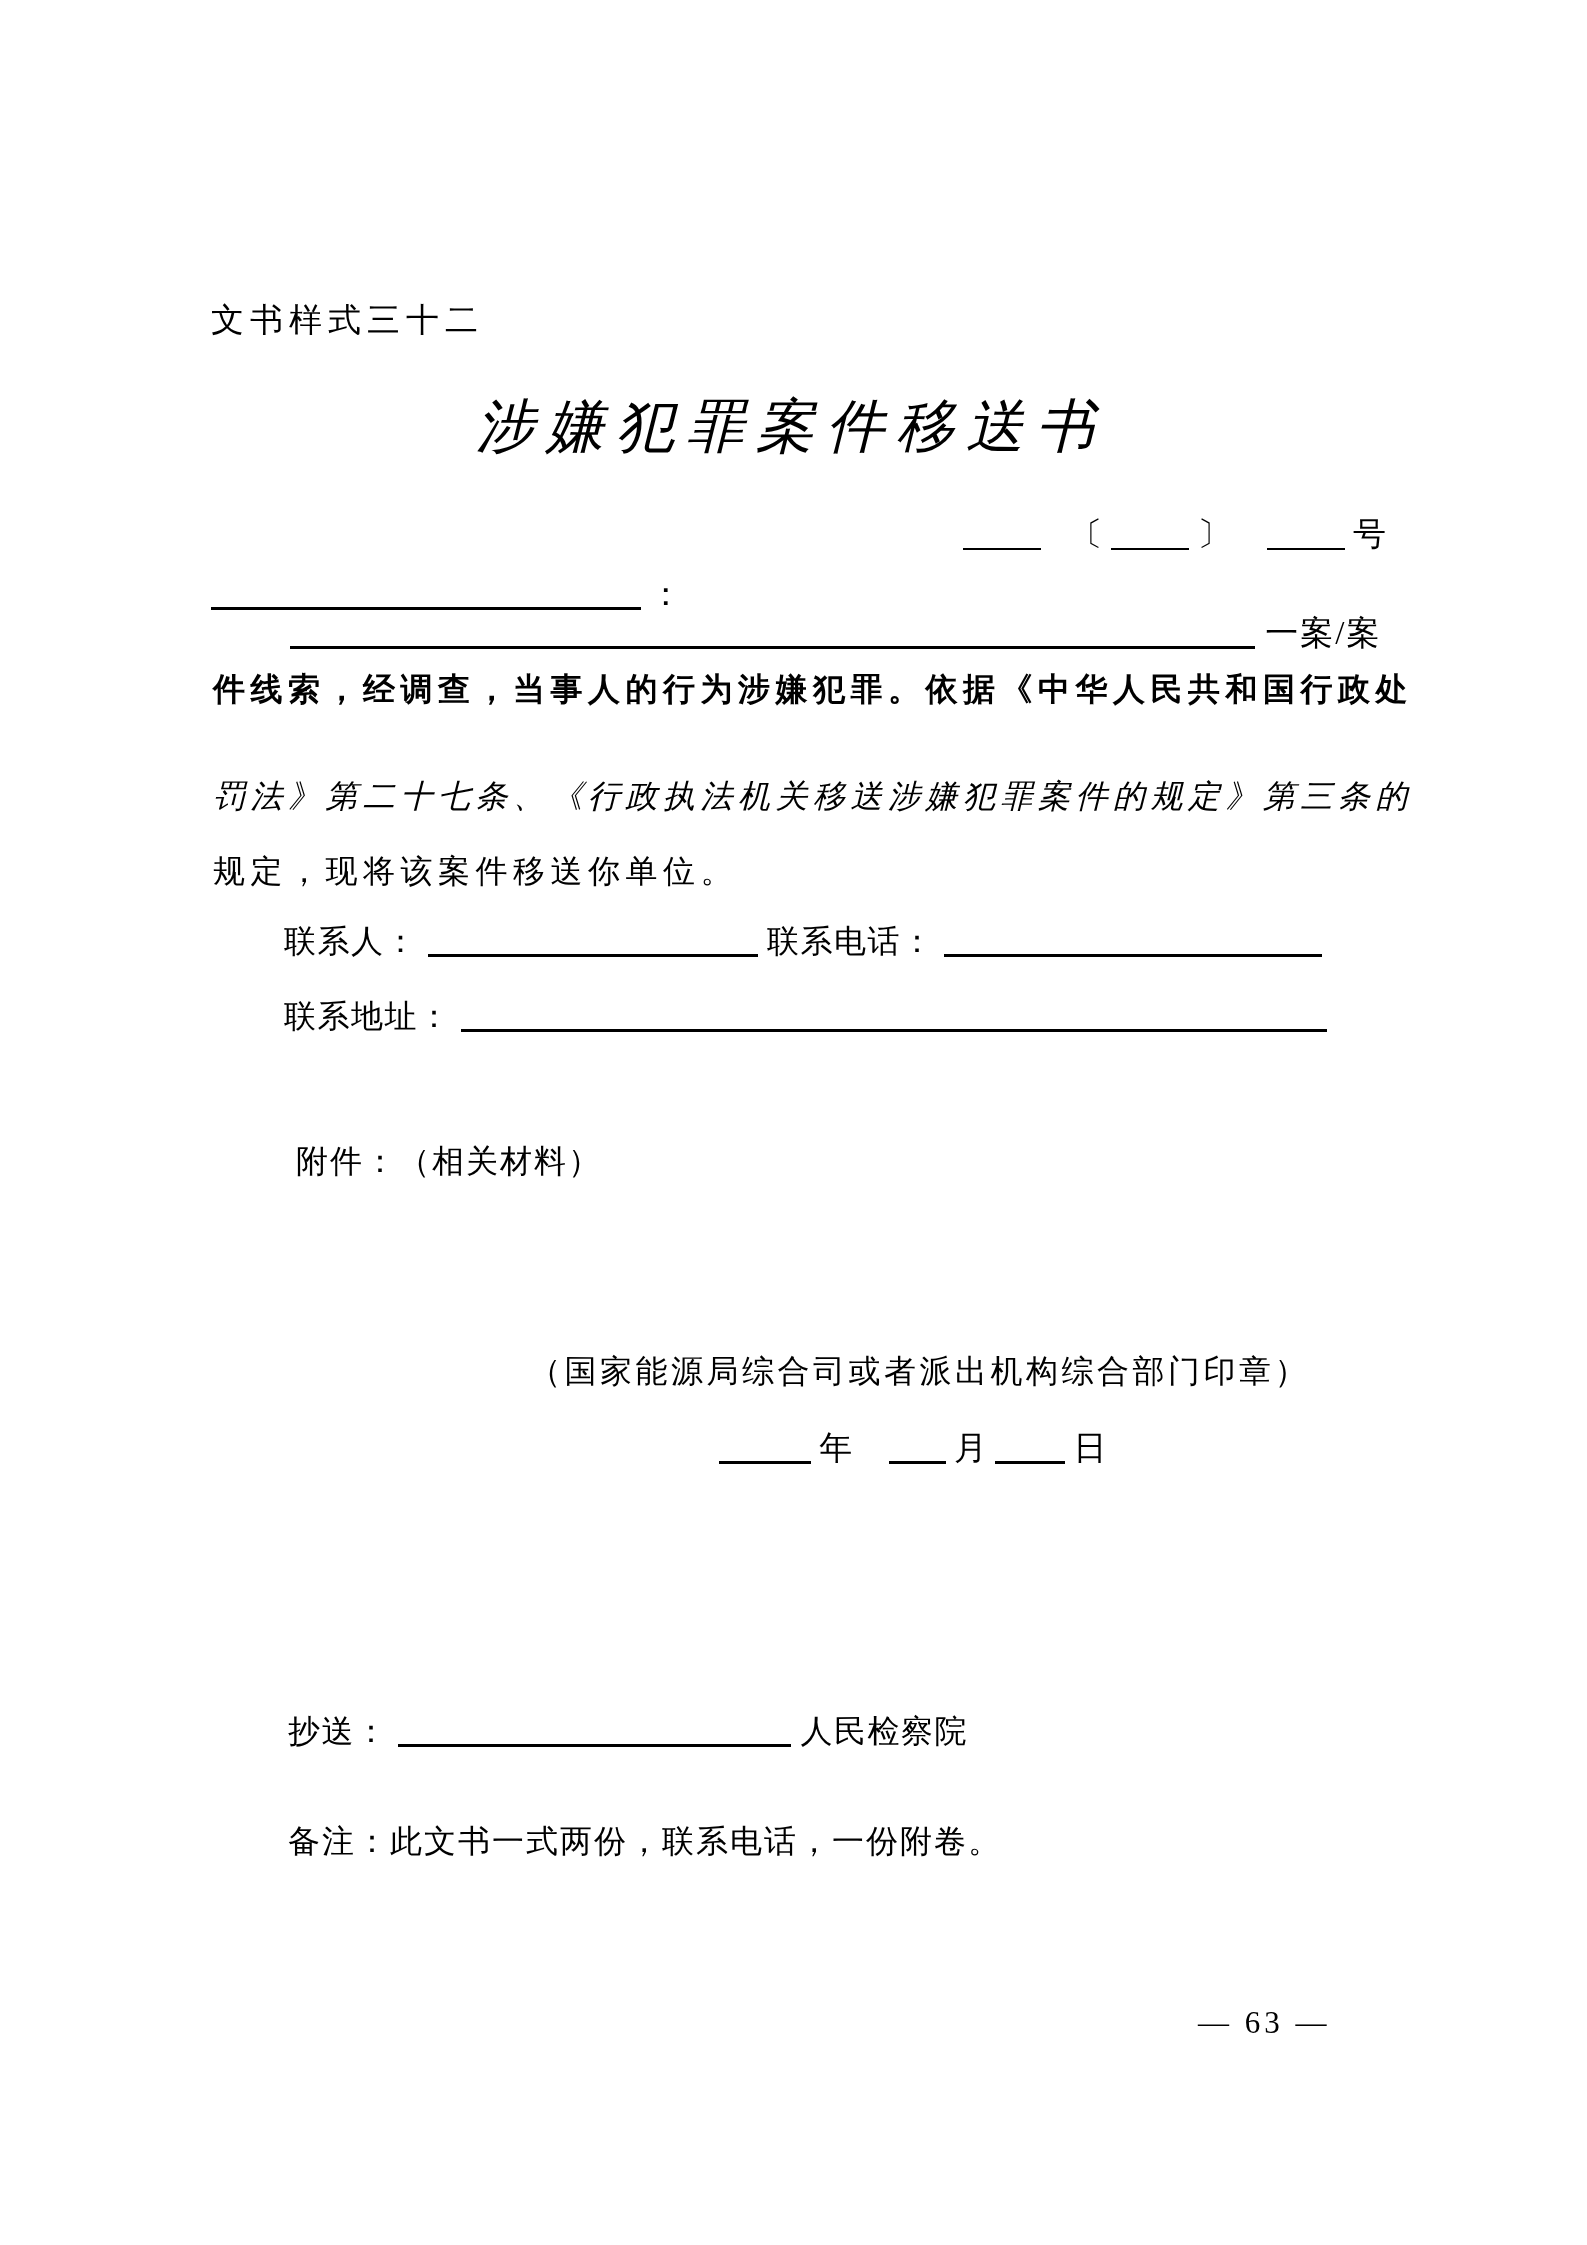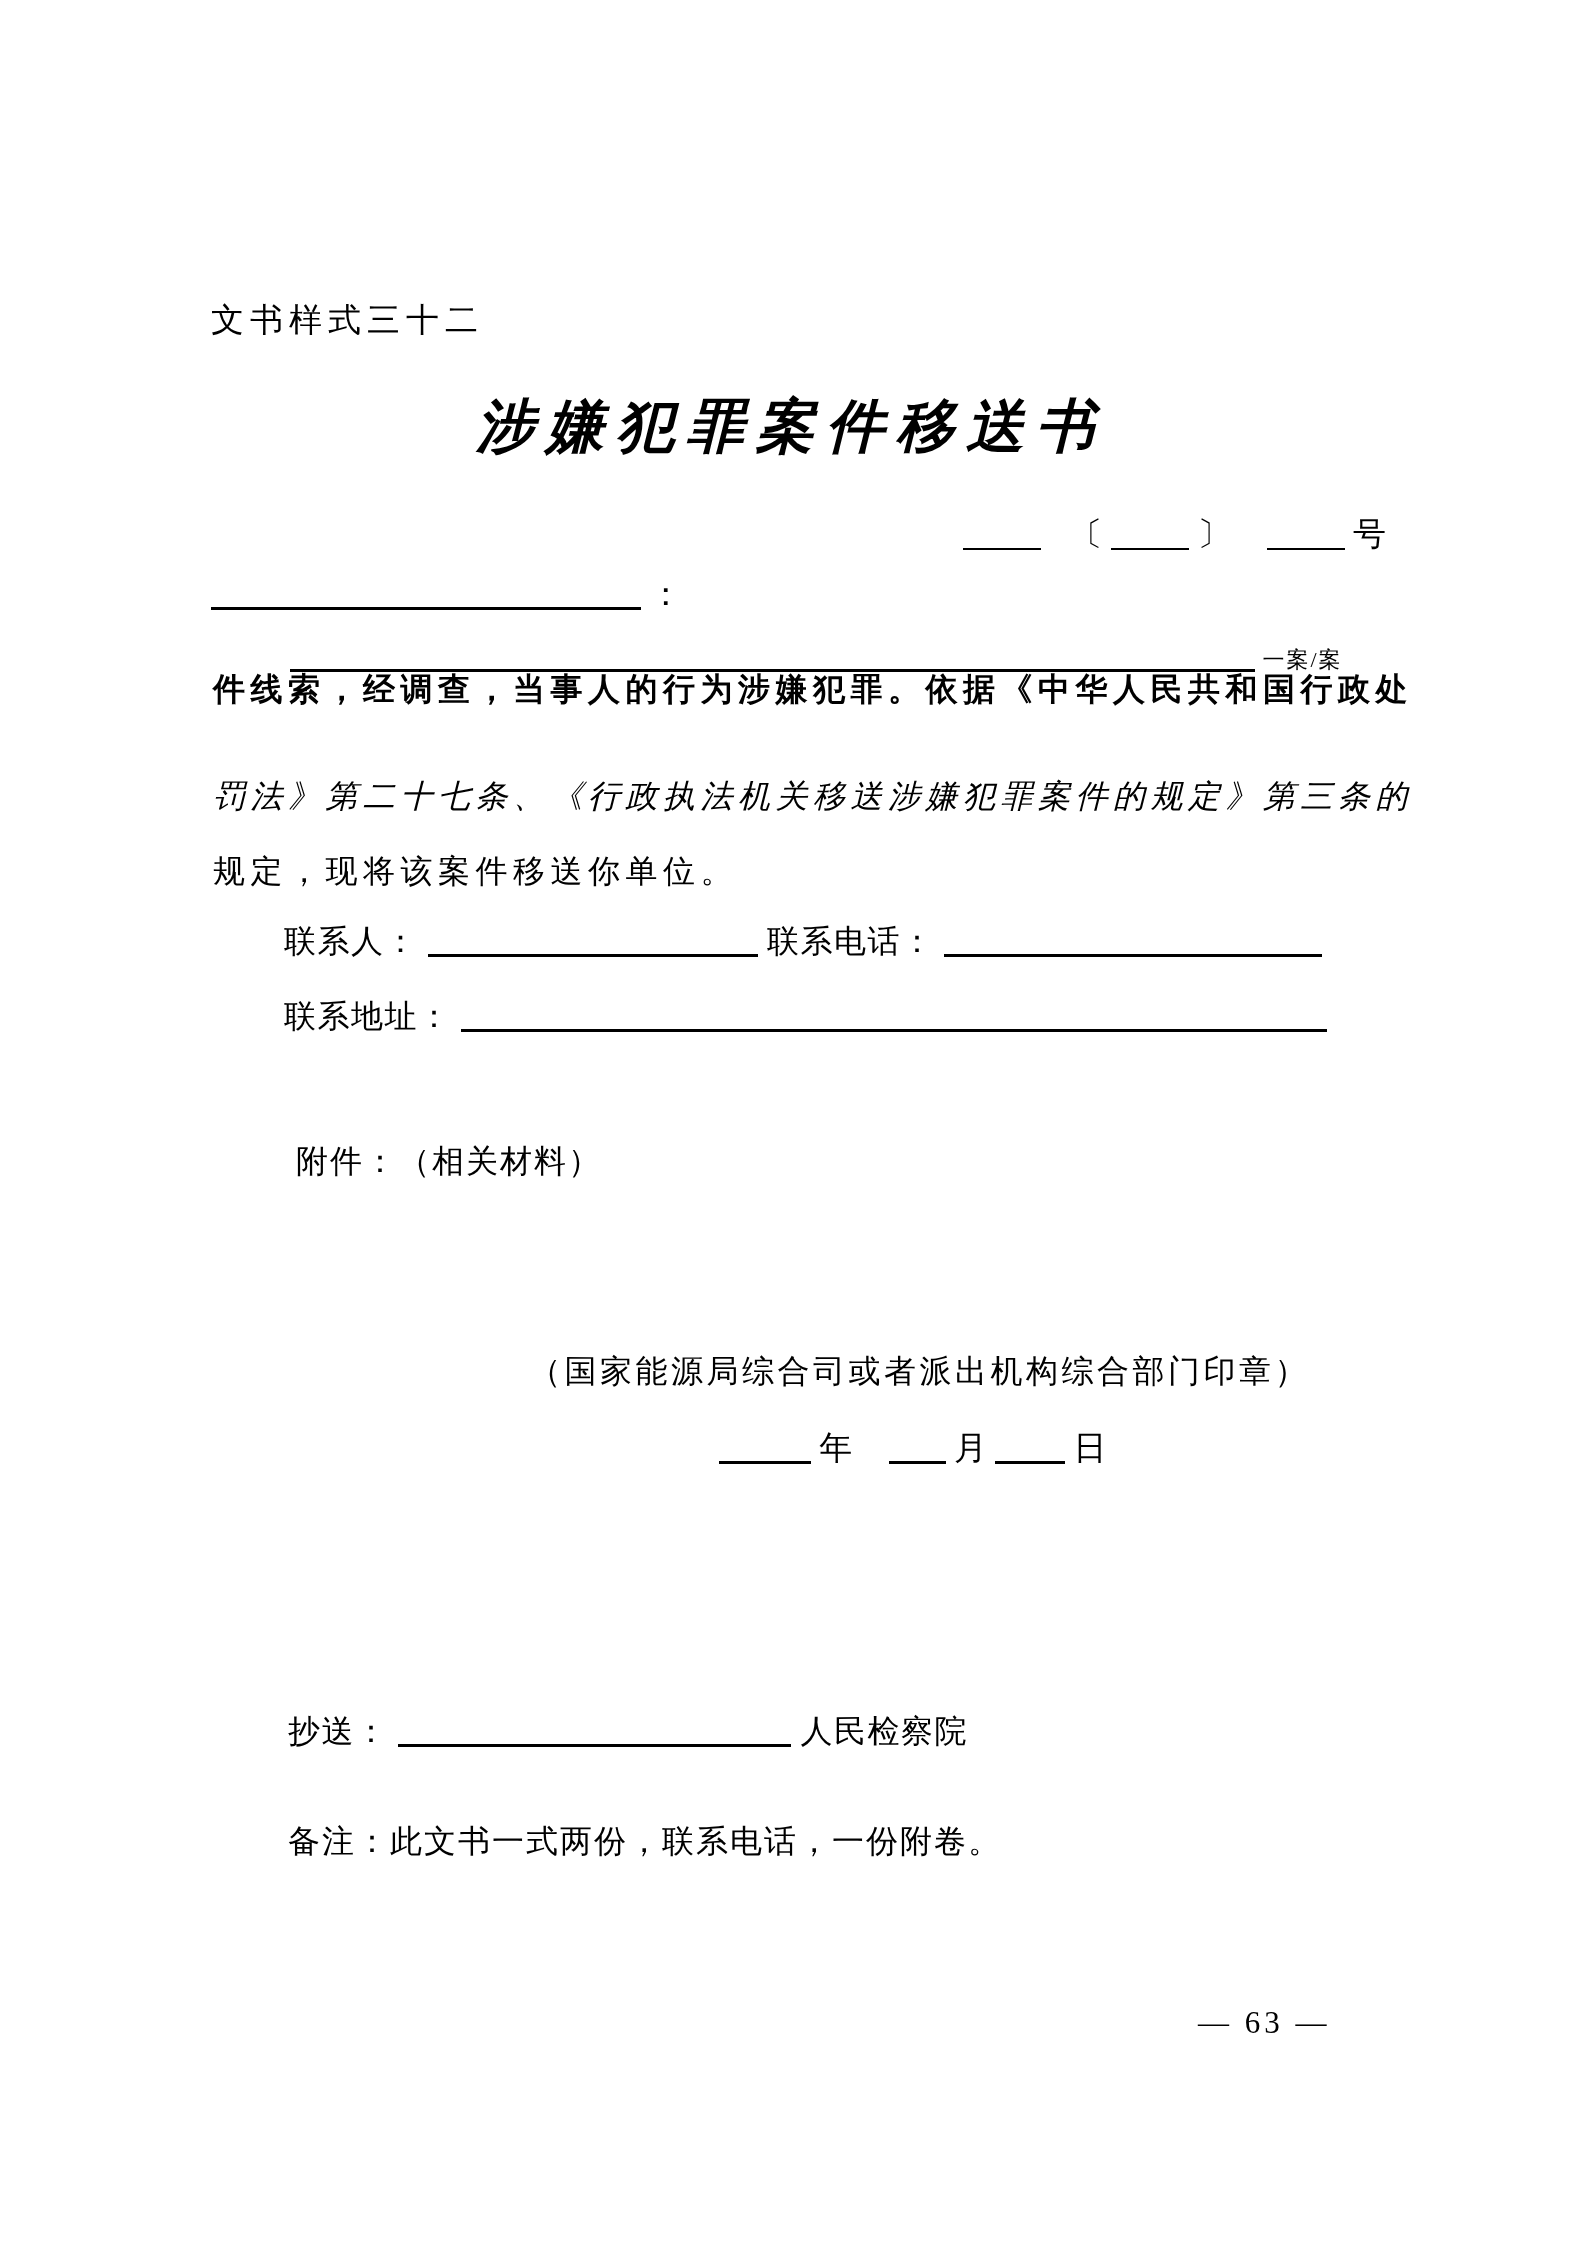--- a/index.html
+++ b/index.html
@@ -16,25 +16,25 @@
     font-family: "Liberation Serif", "DejaVu Serif", serif;
     overflow: hidden;
   }
   .line {
     position: absolute;
     white-space: nowrap;
     color: #000;
   }
   .l-style      { left: 211px;  top: 298px;  font-size: 33px; letter-spacing: 6px; }
   .l-title      { left: 0; right: 0; top: 388px; text-align: center;
-                  font-size: 58px; font-weight: 700; font-style: italic;
+                  font-size: 58px; font-weight: 400; font-style: italic;
                   letter-spacing: 12px; }
   .l-number     { right: 196px; top: 512px;  font-size: 33px; }
   .l-addressee  { left: 211px;  top: 572px;  font-size: 33px; }
-  .l-case       { left: 290px;  top: 645px;  font-size: 22px; letter-spacing: 2px; }
+  .l-case       { left: 290px;  top: 611px;  font-size: 33px; letter-spacing: 2px; }
   .l-body1      { left: 213px;  top: 668px;  font-size: 32px; letter-spacing: 5.5px; font-weight: bold; }
   .l-body2      { left: 213px;  top: 775px;  font-size: 32px; letter-spacing: 5.5px; font-style: italic; }
   .l-body3      { left: 213px;  top: 850px;  font-size: 32px; letter-spacing: 5.5px; }
   .l-contact    { left: 284px;  top: 920px;  font-size: 32px; letter-spacing: 1.5px; }
   .l-address    { left: 284px;  top: 995px;  font-size: 32px; letter-spacing: 1.5px; }
   .l-attach     { left: 296px;  top: 1140px; font-size: 32px; letter-spacing: 2px; }
   .l-seal       { left: 529px;  top: 1350px; font-size: 32px; letter-spacing: 3.5px; }
   .l-date       { left: 719px;  top: 1426px; font-size: 33px; }
   .l-cc         { left: 288px;  top: 1710px; font-size: 32px; letter-spacing: 1.5px; }
   .l-note       { left: 288px;  top: 1820px; font-size: 32px; letter-spacing: 2px; }

